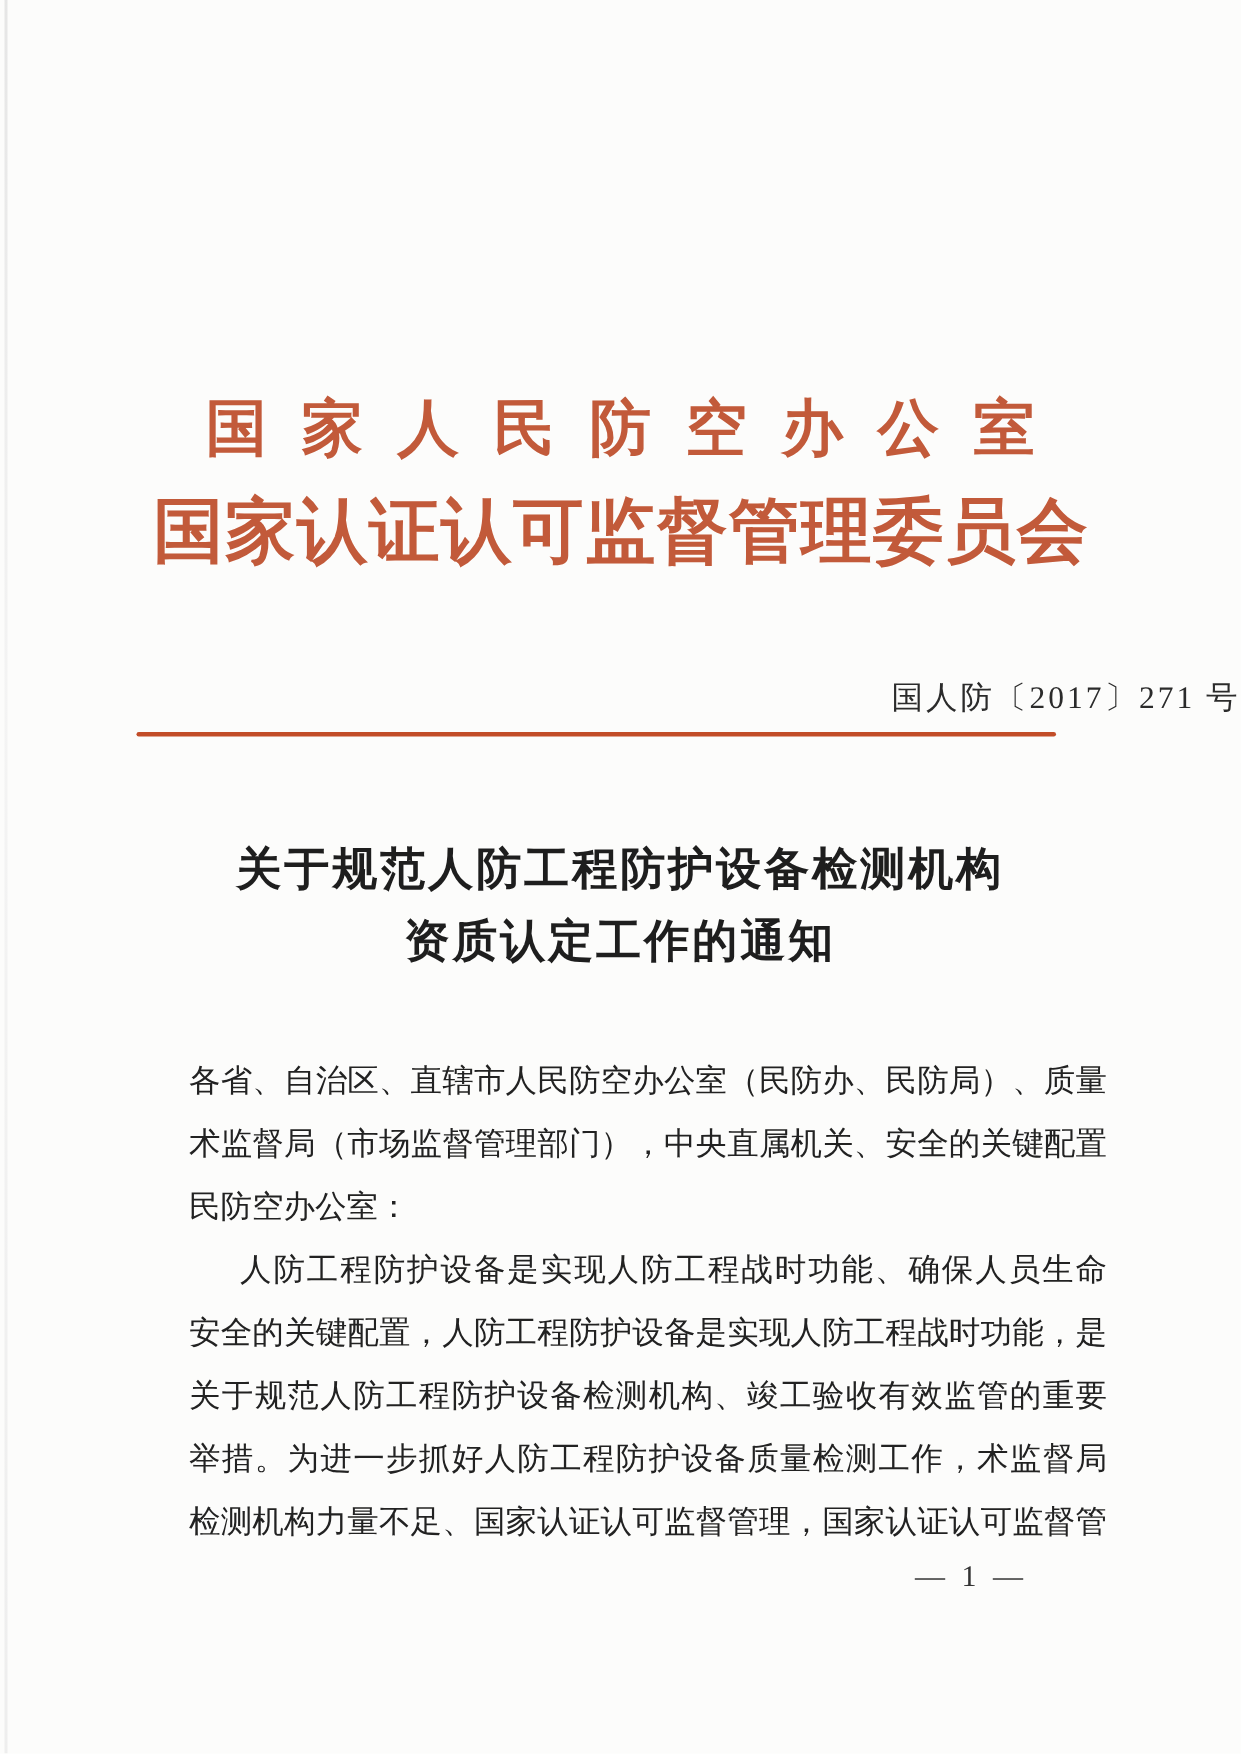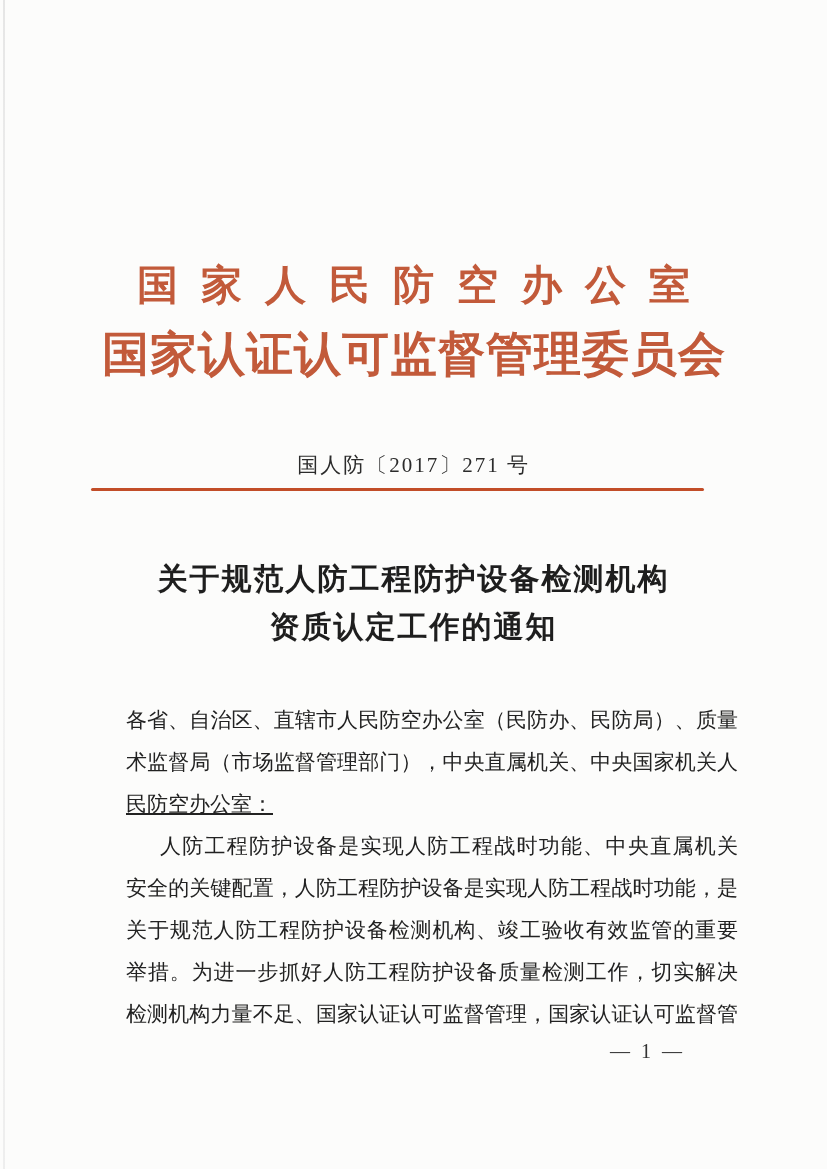--- a/index.html
+++ b/index.html
@@ -24,21 +24,21 @@
   }
   .org-line{
     position:absolute;left:0;width:100%;
     text-align:center;font-weight:bold;color:var(--accent);
     white-space:nowrap;
   }
   .org-line.l1{top:258px;font-size:41px;letter-spacing:23px;text-indent:23px;}
   .org-line.l2{top:323px;font-size:47px;letter-spacing:1px;text-indent:1px;}
   .doc-number{
     position:absolute;top:451px;left:0;width:100%;
-    text-align:center;font-size:21px;color:var(--ink);letter-spacing:2px;
+    text-align:right;font-size:21px;color:var(--ink);letter-spacing:2px;
   }
   .red-rule{
     position:absolute;top:488px;left:91px;width:613px;height:3px;
     background:var(--rule);border-radius:2px;
   }
   .doc-title{
     position:absolute;left:0;width:100%;
     text-align:center;font-weight:bold;color:#1e1e1e;
     font-size:30px;letter-spacing:2px;white-space:nowrap;
   }
@@ -47,21 +47,21 @@
   .body-text{
     position:absolute;top:699px;left:97px;width:641px;
     font-size:21px;color:#222;
   }
   .body-text .line{
     height:42px;line-height:42px;
     text-align:justify;text-align-last:justify;
     overflow:hidden;
     margin-left:29px;
   }
-  .body-text .line.nojustify{text-align-last:left;text-decoration:underline;}
+  .body-text .line.nojustify{text-align-last:left;}
   .body-text .line.indent{padding-left:34px;box-sizing:border-box;}
   .page-number{
     position:absolute;top:1040px;right:142px;
     font-size:20px;color:#333;letter-spacing:3px;white-space:nowrap;
   }
 </style>
 </head>
 <body>
 
 <div class="page">
@@ -74,23 +74,23 @@
   <div class="doc-number">国人防〔2017〕271 号</div>
 
   <div class="red-rule"></div>
 
   <div class="doc-title t1">关于规范人防工程防护设备检测机构</div>
 
   <div class="doc-title t2">资质认定工作的通知</div>
 
   <div class="body-text" id="body-text">
       <div class="line">各省、自治区、直辖市人民防空办公室（民防办、民防局）、质量技</div>
-      <div class="line">术监督局（市场监督管理部门），中央直属机关、中央国家机关人</div>
+      <div class="line">术监督局（市场监督管理部门），中央直属机关、安全的关键配置</div>
       <div class="line nojustify">民防空办公室：</div>
-      <div class="line indent">人防工程防护设备是实现人防工程战时功能、中央直属机关</div>
+      <div class="line indent">人防工程防护设备是实现人防工程战时功能、确保人员生命</div>
       <div class="line">安全的关键配置，人防工程防护设备是实现人防工程战时功能，是保</div>
       <div class="line">关于规范人防工程防护设备检测机构、竣工验收有效监管的重要</div>
-      <div class="line">举措。为进一步抓好人防工程防护设备质量检测工作，切实解决</div>
+      <div class="line">举措。为进一步抓好人防工程防护设备质量检测工作，术监督局</div>
       <div class="line">检测机构力量不足、国家认证认可监督管理，国家认证认可监督管理</div>
     </div>
 
   <div class="page-number">— 1 —</div>
 </div>
 
 </body></html>

